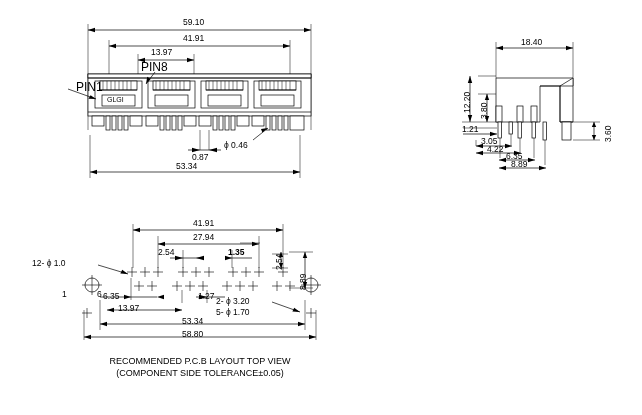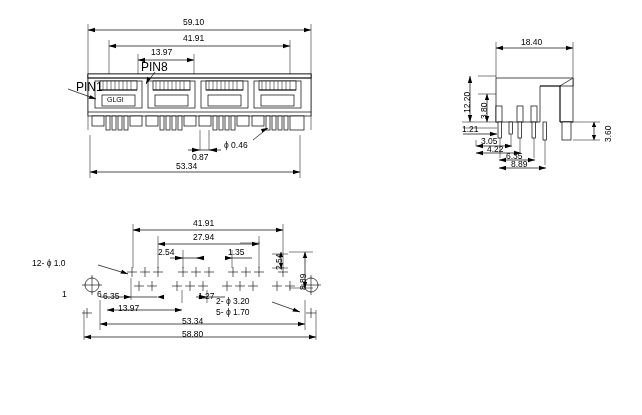--- a/index.html
+++ b/index.html
@@ -422,30 +422,32 @@
   <div class="lbl" style="left:462px;top:124px;">1.21</div>
   <div class="lbl" style="left:481px;top:136px;">3.05</div>
   <div class="lbl" style="left:487px;top:144px;">4.22</div>
   <div class="lbl" style="left:506px;top:151px;">6.35</div>
   <div class="lbl" style="left:511px;top:159px;">8.89</div>
   <div class="lbl vert" style="left:603px;top:142px;">3.60</div>
 
   <div class="lbl" style="left:193px;top:218px;">41.91</div>
   <div class="lbl" style="left:193px;top:232px;">27.94</div>
   <div class="lbl" style="left:158px;top:247px;">2.54</div>
-  <div class="lbl" style="left:228px;top:247px;">1.35</div>
+  <div class="lbl" style="left:228px;top:247px;font-weight:bold;">1.35</div>
   <div class="lbl vert" style="left:274px;top:270px;">2.54</div>
   <div class="lbl vert" style="left:298px;top:290px;">8.89</div>
   <div class="lbl" style="left:103px;top:291px;">6.35</div>
   <div class="lbl" style="left:198px;top:291px;">1.27</div>
   <div class="lbl" style="left:118px;top:303px;">13.97</div>
   <div class="lbl" style="left:182px;top:316px;">53.34</div>
   <div class="lbl" style="left:182px;top:329px;">58.80</div>
 
   <div class="lbl" style="left:32px;top:258px;">12- ϕ 1.0</div>
   <div class="lbl" style="left:216px;top:296px;">2- ϕ 3.20</div>
   <div class="lbl" style="left:216px;top:307px;">5- ϕ 1.70</div>
 
   <div class="lbl" style="left:62px;top:289px;">1</div>
   <div class="lbl" style="left:97px;top:289px;">6</div>
 
+  <div class="caption" style="left:0px;top:355px;width:400px;">RECOMMENDED P.C.B LAYOUT TOP VIEW</div>
+  <div class="caption" style="left:0px;top:367px;width:400px;">(COMPONENT SIDE TOLERANCE±0.05)</div>
 
 </div>
 
 </body></html>

